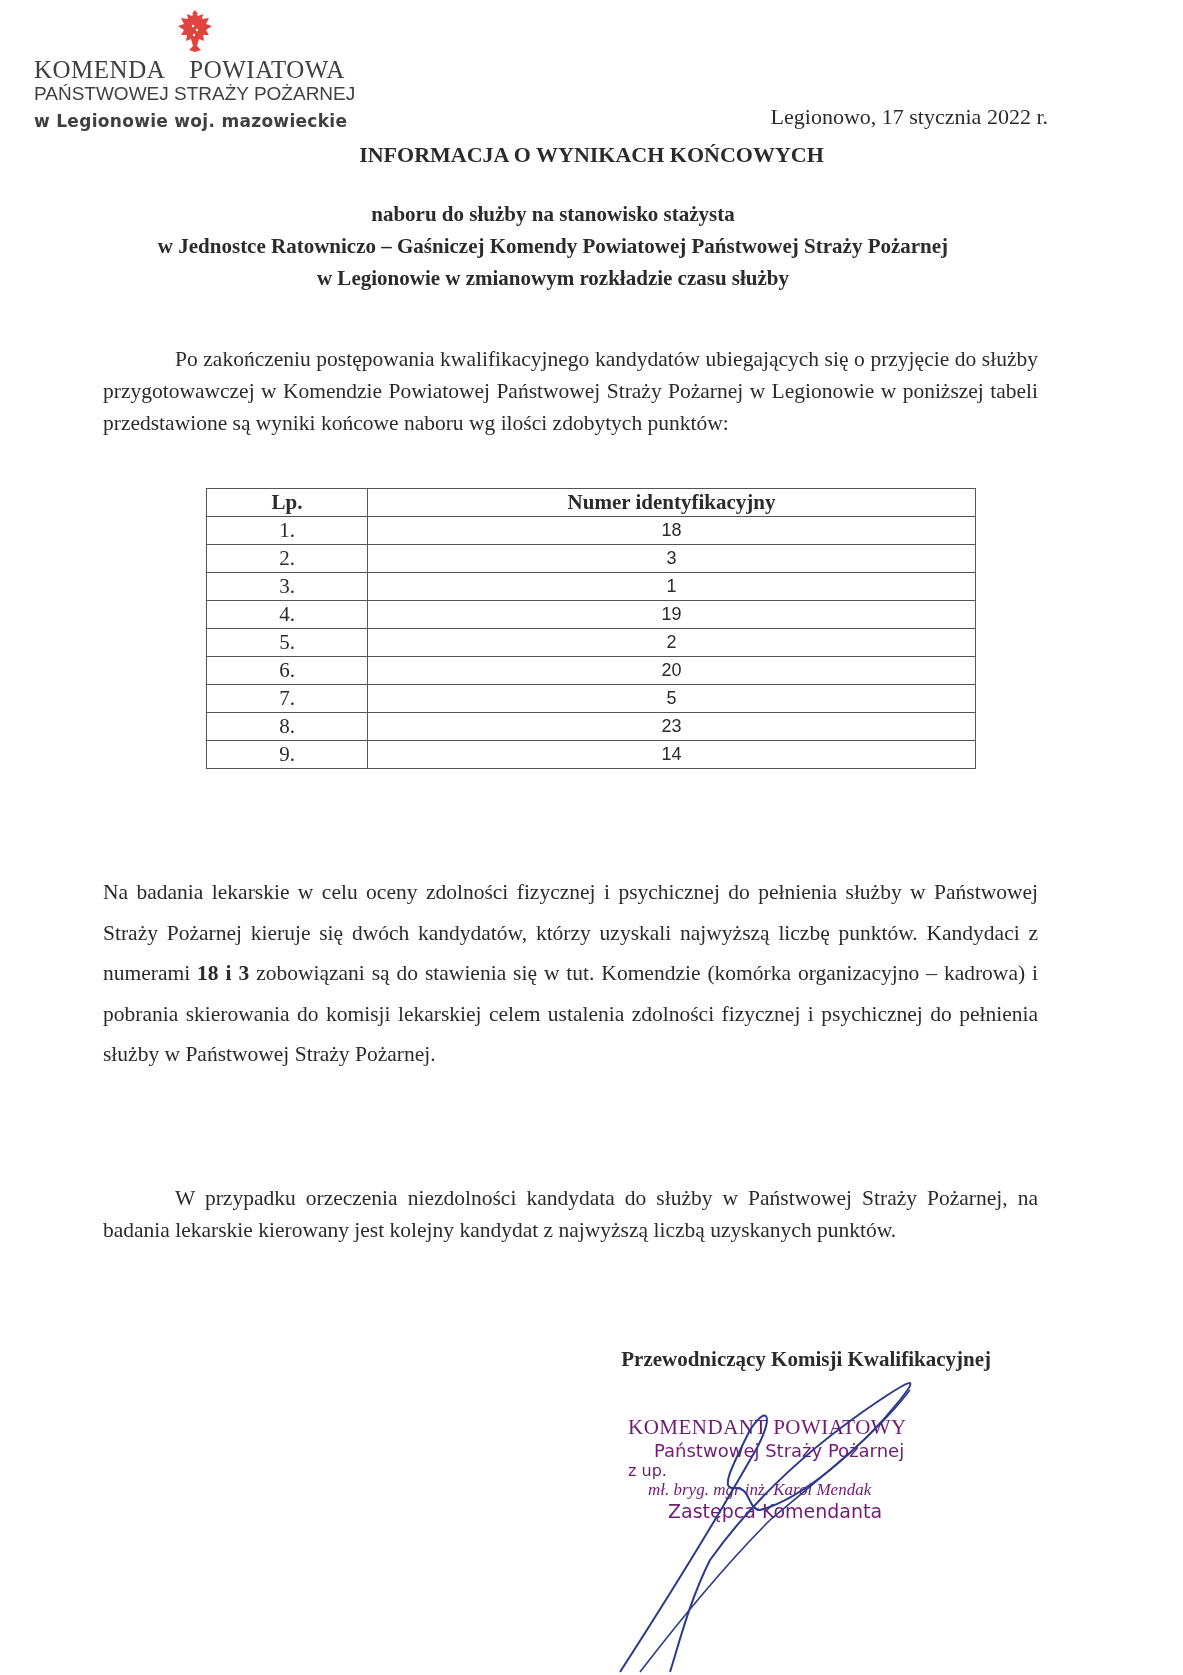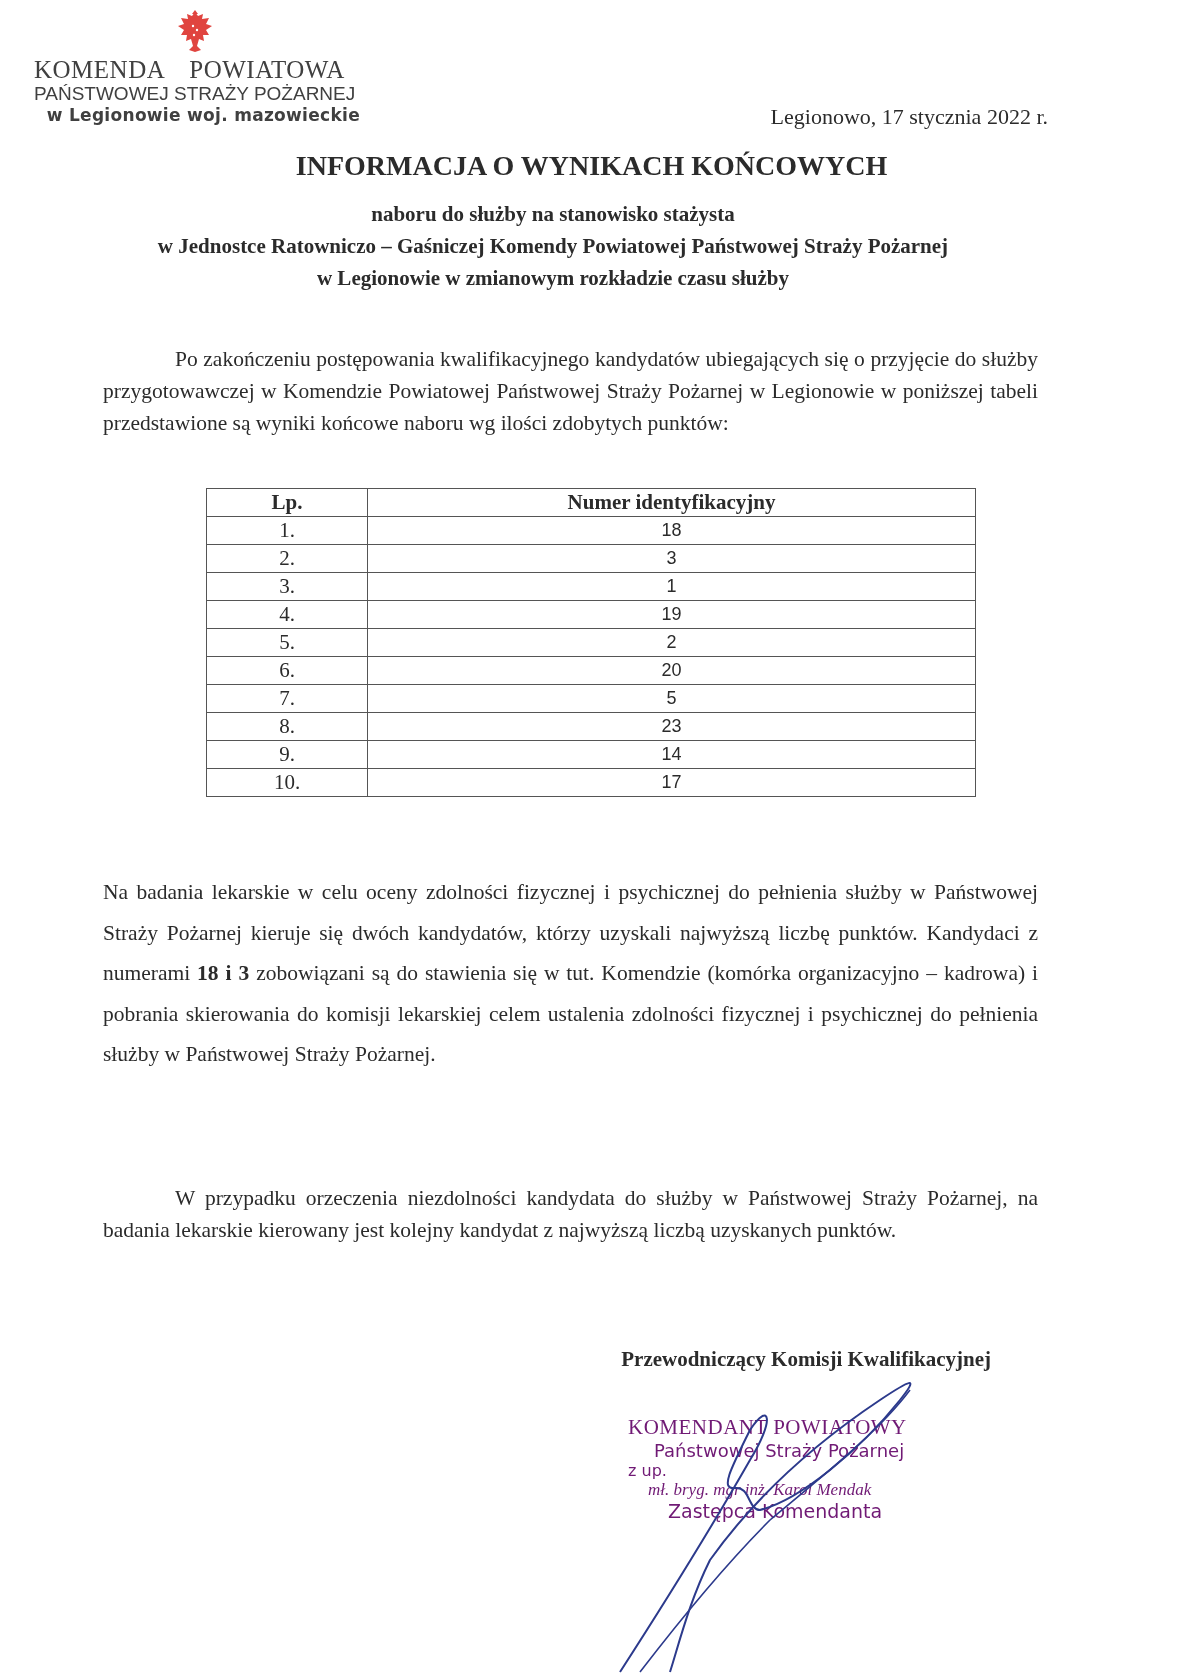--- a/index.html
+++ b/index.html
@@ -8,25 +8,25 @@
       font-family: "Liberation Serif", "DejaVu Serif", serif; color: #2b2b2b;
     }
     .abs { position: absolute; }
 
     
     .hdr-stamp { left: 30px; top: 10px; width: 330px; text-align: center; color: #404040; }
     .eagle { width: 40px; height: 44px; margin: 0 auto 2px auto; display: block; }
     .hdr-l1 { font-size: 25px; letter-spacing: 0.5px; line-height: 27px; text-align: left; padding-left: 4px; }
     .hdr-l1 .gap { display: inline-block; width: 24px; }
     .hdr-l2 { font-size: 19px; line-height: 22px; text-align: left; padding-left: 4px; font-family: "Liberation Sans", sans-serif; }
-    .hdr-l3 { font-size: 17px; line-height: 20px; text-align: right; padding-left: 4px; font-family: "DejaVu Sans", sans-serif; font-weight: bold; letter-spacing: 0.3px; }
+    .hdr-l3 { font-size: 17px; line-height: 20px; text-align: left; padding-left: 4px; font-family: "DejaVu Sans", sans-serif; font-weight: bold; letter-spacing: 0.3px; margin-top: 6px; }
 
     .date { right: 135px; top: 104px; font-size: 22px; }
 
-    .title { left: 0; width: 1183px; top: 150px; text-align: center; font-size: 28px; font-weight: bold; }
+    .title { left: 0; width: 1183px; top: 142px; text-align: center; font-size: 22px; font-weight: bold; }
     .subtitle { left: 0; width: 1106px; text-align: center; font-size: 21px; font-weight: bold; line-height: 32px; top: 198px; }
 
     .para { left: 103px; width: 935px; font-size: 21.5px; text-align: justify; text-align-last: left; }
     .p1 { top: 343px; line-height: 32px; }
     .p1 .indent { display: inline-block; width: 72px; }
     .p2 { top: 872px; line-height: 40.5px; }
     .p3 { top: 1183px; line-height: 31.5px; }
     .p3 .indent { display: inline-block; width: 72px; }
     .bold { font-weight: bold; }
 
@@ -115,24 +115,20 @@
         <td class="num">5</td>
       </tr>
       <tr>
         <td class="lp">8.</td>
         <td class="num">23</td>
       </tr>
       <tr>
         <td class="lp">9.</td>
         <td class="num">14</td>
       </tr>
-      <tr>
-        <td class="lp">10.</td>
-        <td class="num">17</td>
-      </tr>
     </tbody>
 </table>
 
 <div class="abs para p2"><span>Na badania lekarskie w celu oceny zdolności fizycznej i psychicznej do pełnienia służby w Państwowej Straży Pożarnej kieruje się dwóch kandydatów, którzy uzyskali najwyższą liczbę punktów. Kandydaci z numerami </span><span class="bold">18 i 3</span><span> zobowiązani są do stawienia się w tut. Komendzie (komórka organizacyjno – kadrowa) i pobrania skierowania do komisji lekarskiej celem ustalenia zdolności fizycznej i psychicznej do pełnienia służby w Państwowej Straży Pożarnej.</span></div>
 
 <div class="abs para p3"><span class="indent"></span><span>W przypadku orzeczenia niezdolności kandydata do służby w Państwowej Straży Pożarnej, na badania lekarskie kierowany jest kolejny kandydat z najwyższą liczbą uzyskanych punktów.</span></div>
 
 <div class="abs sig-title">Przewodniczący Komisji Kwalifikacyjnej</div>
 
 <div class="abs stamp2">

